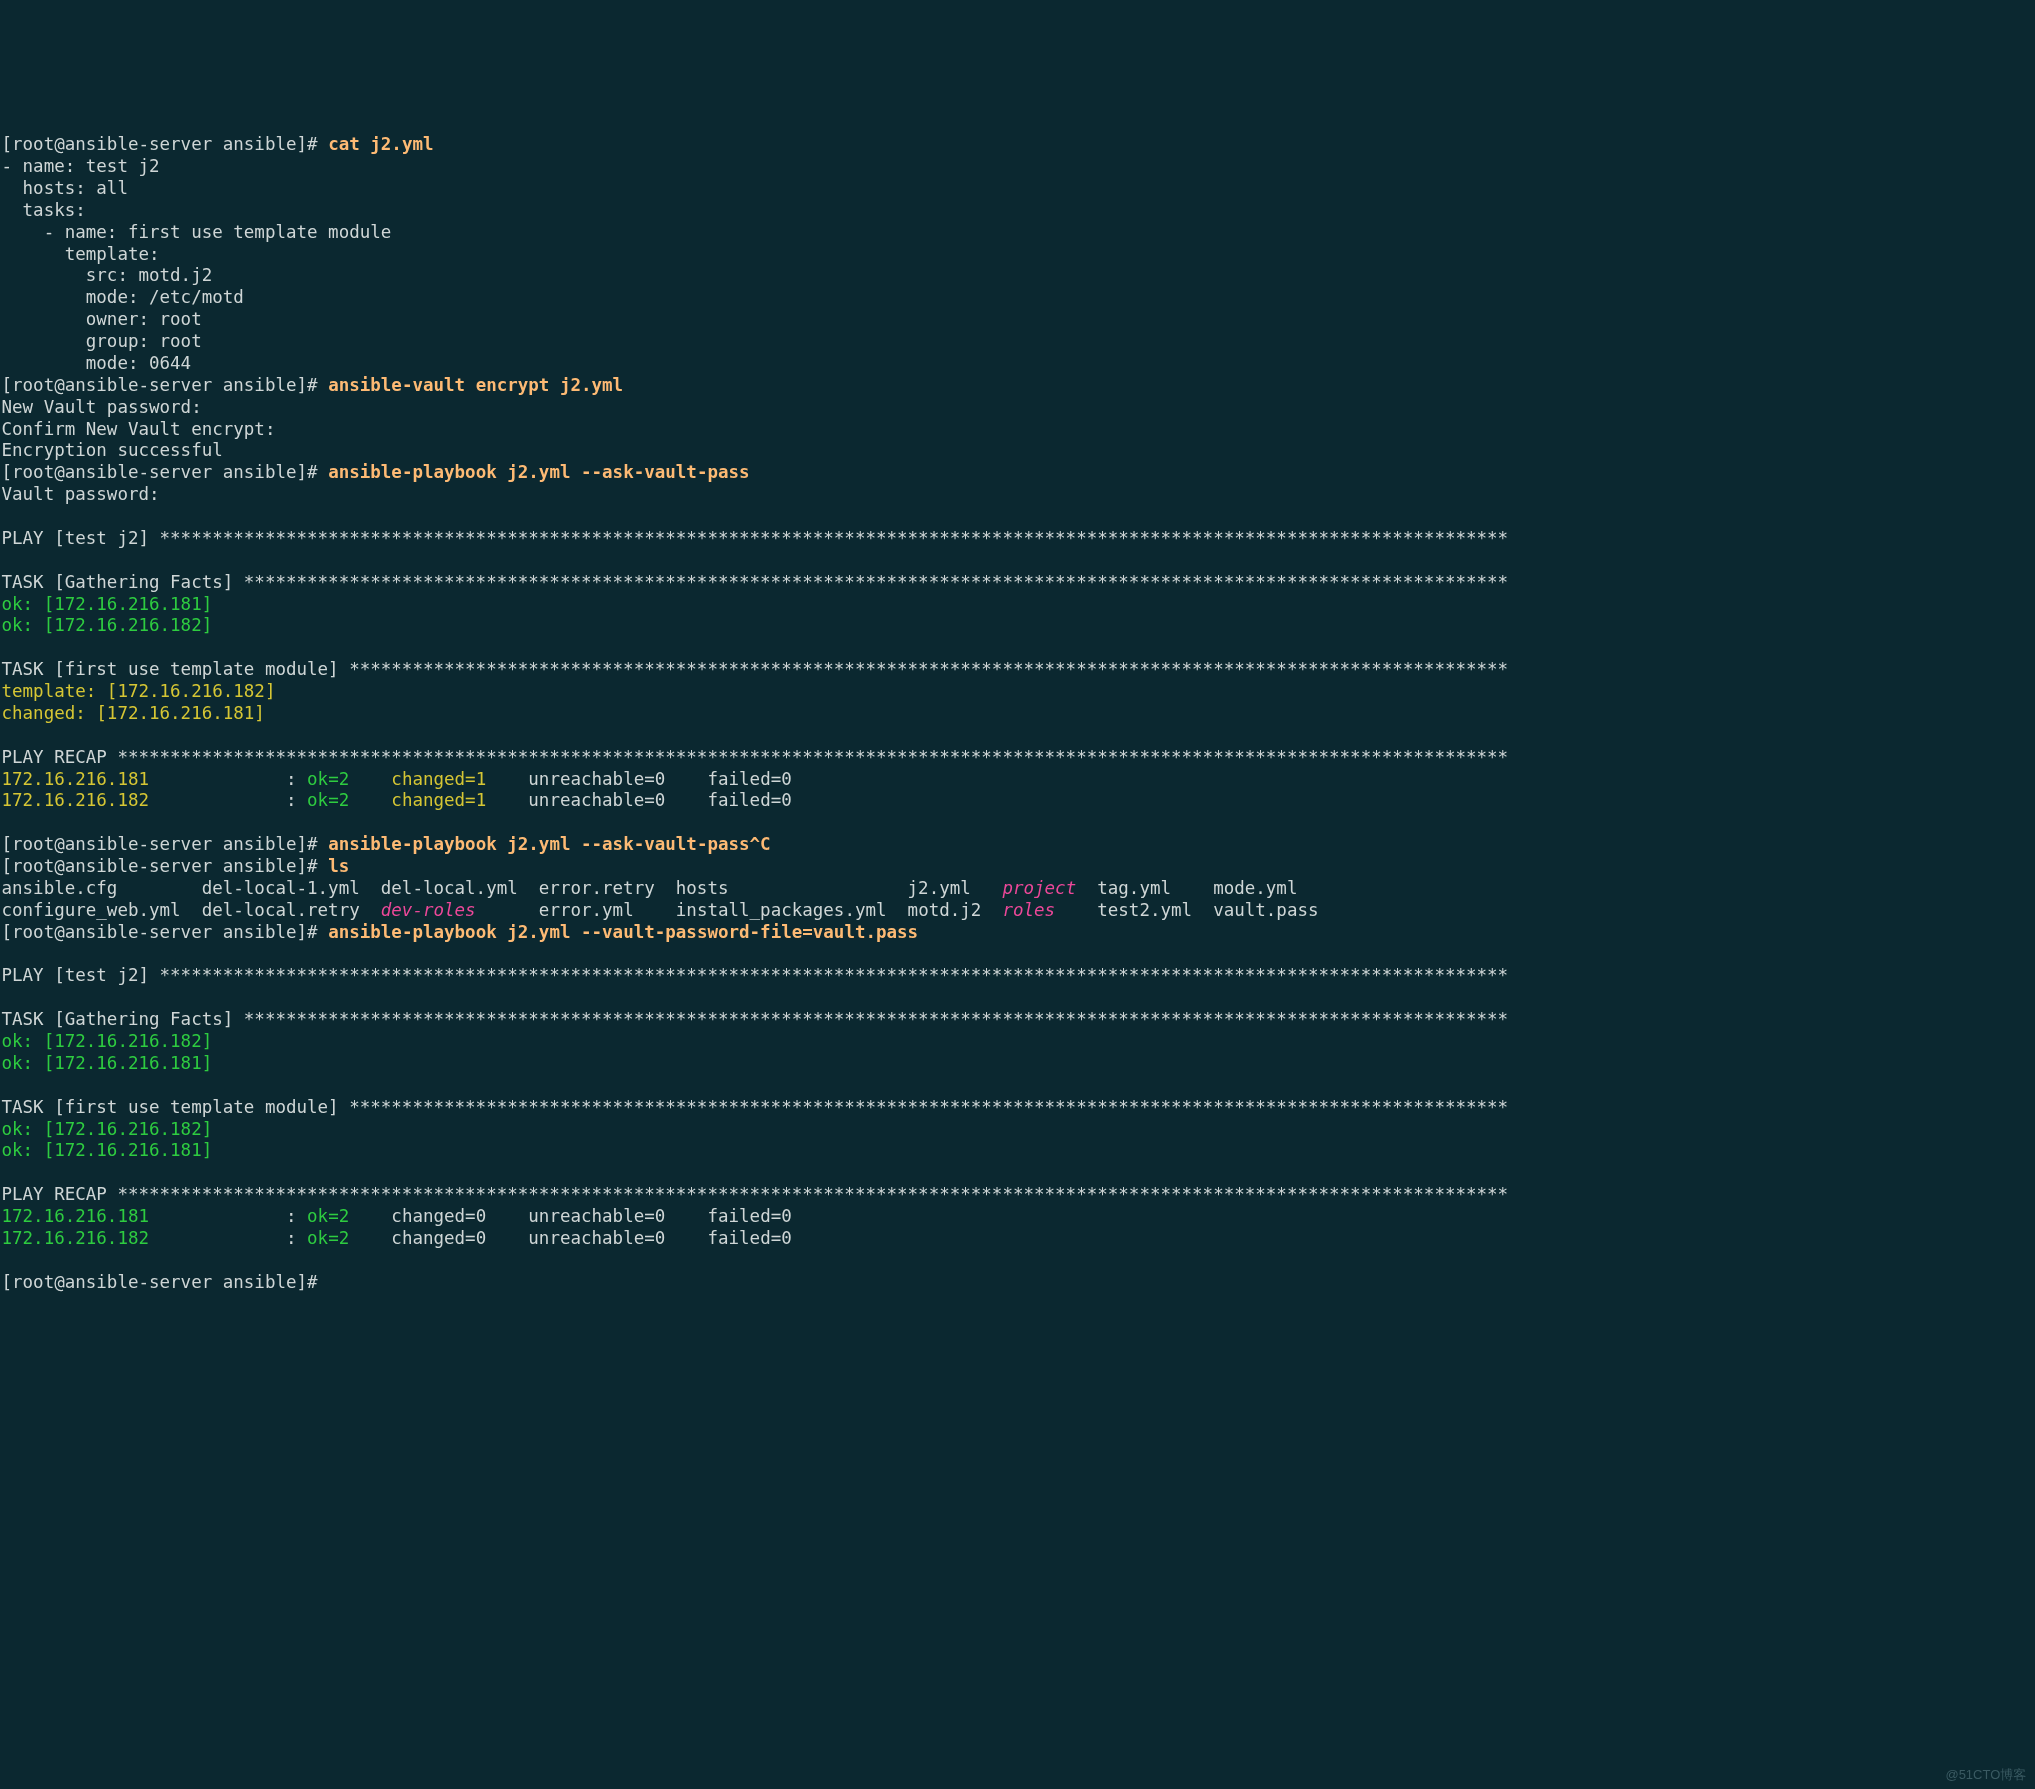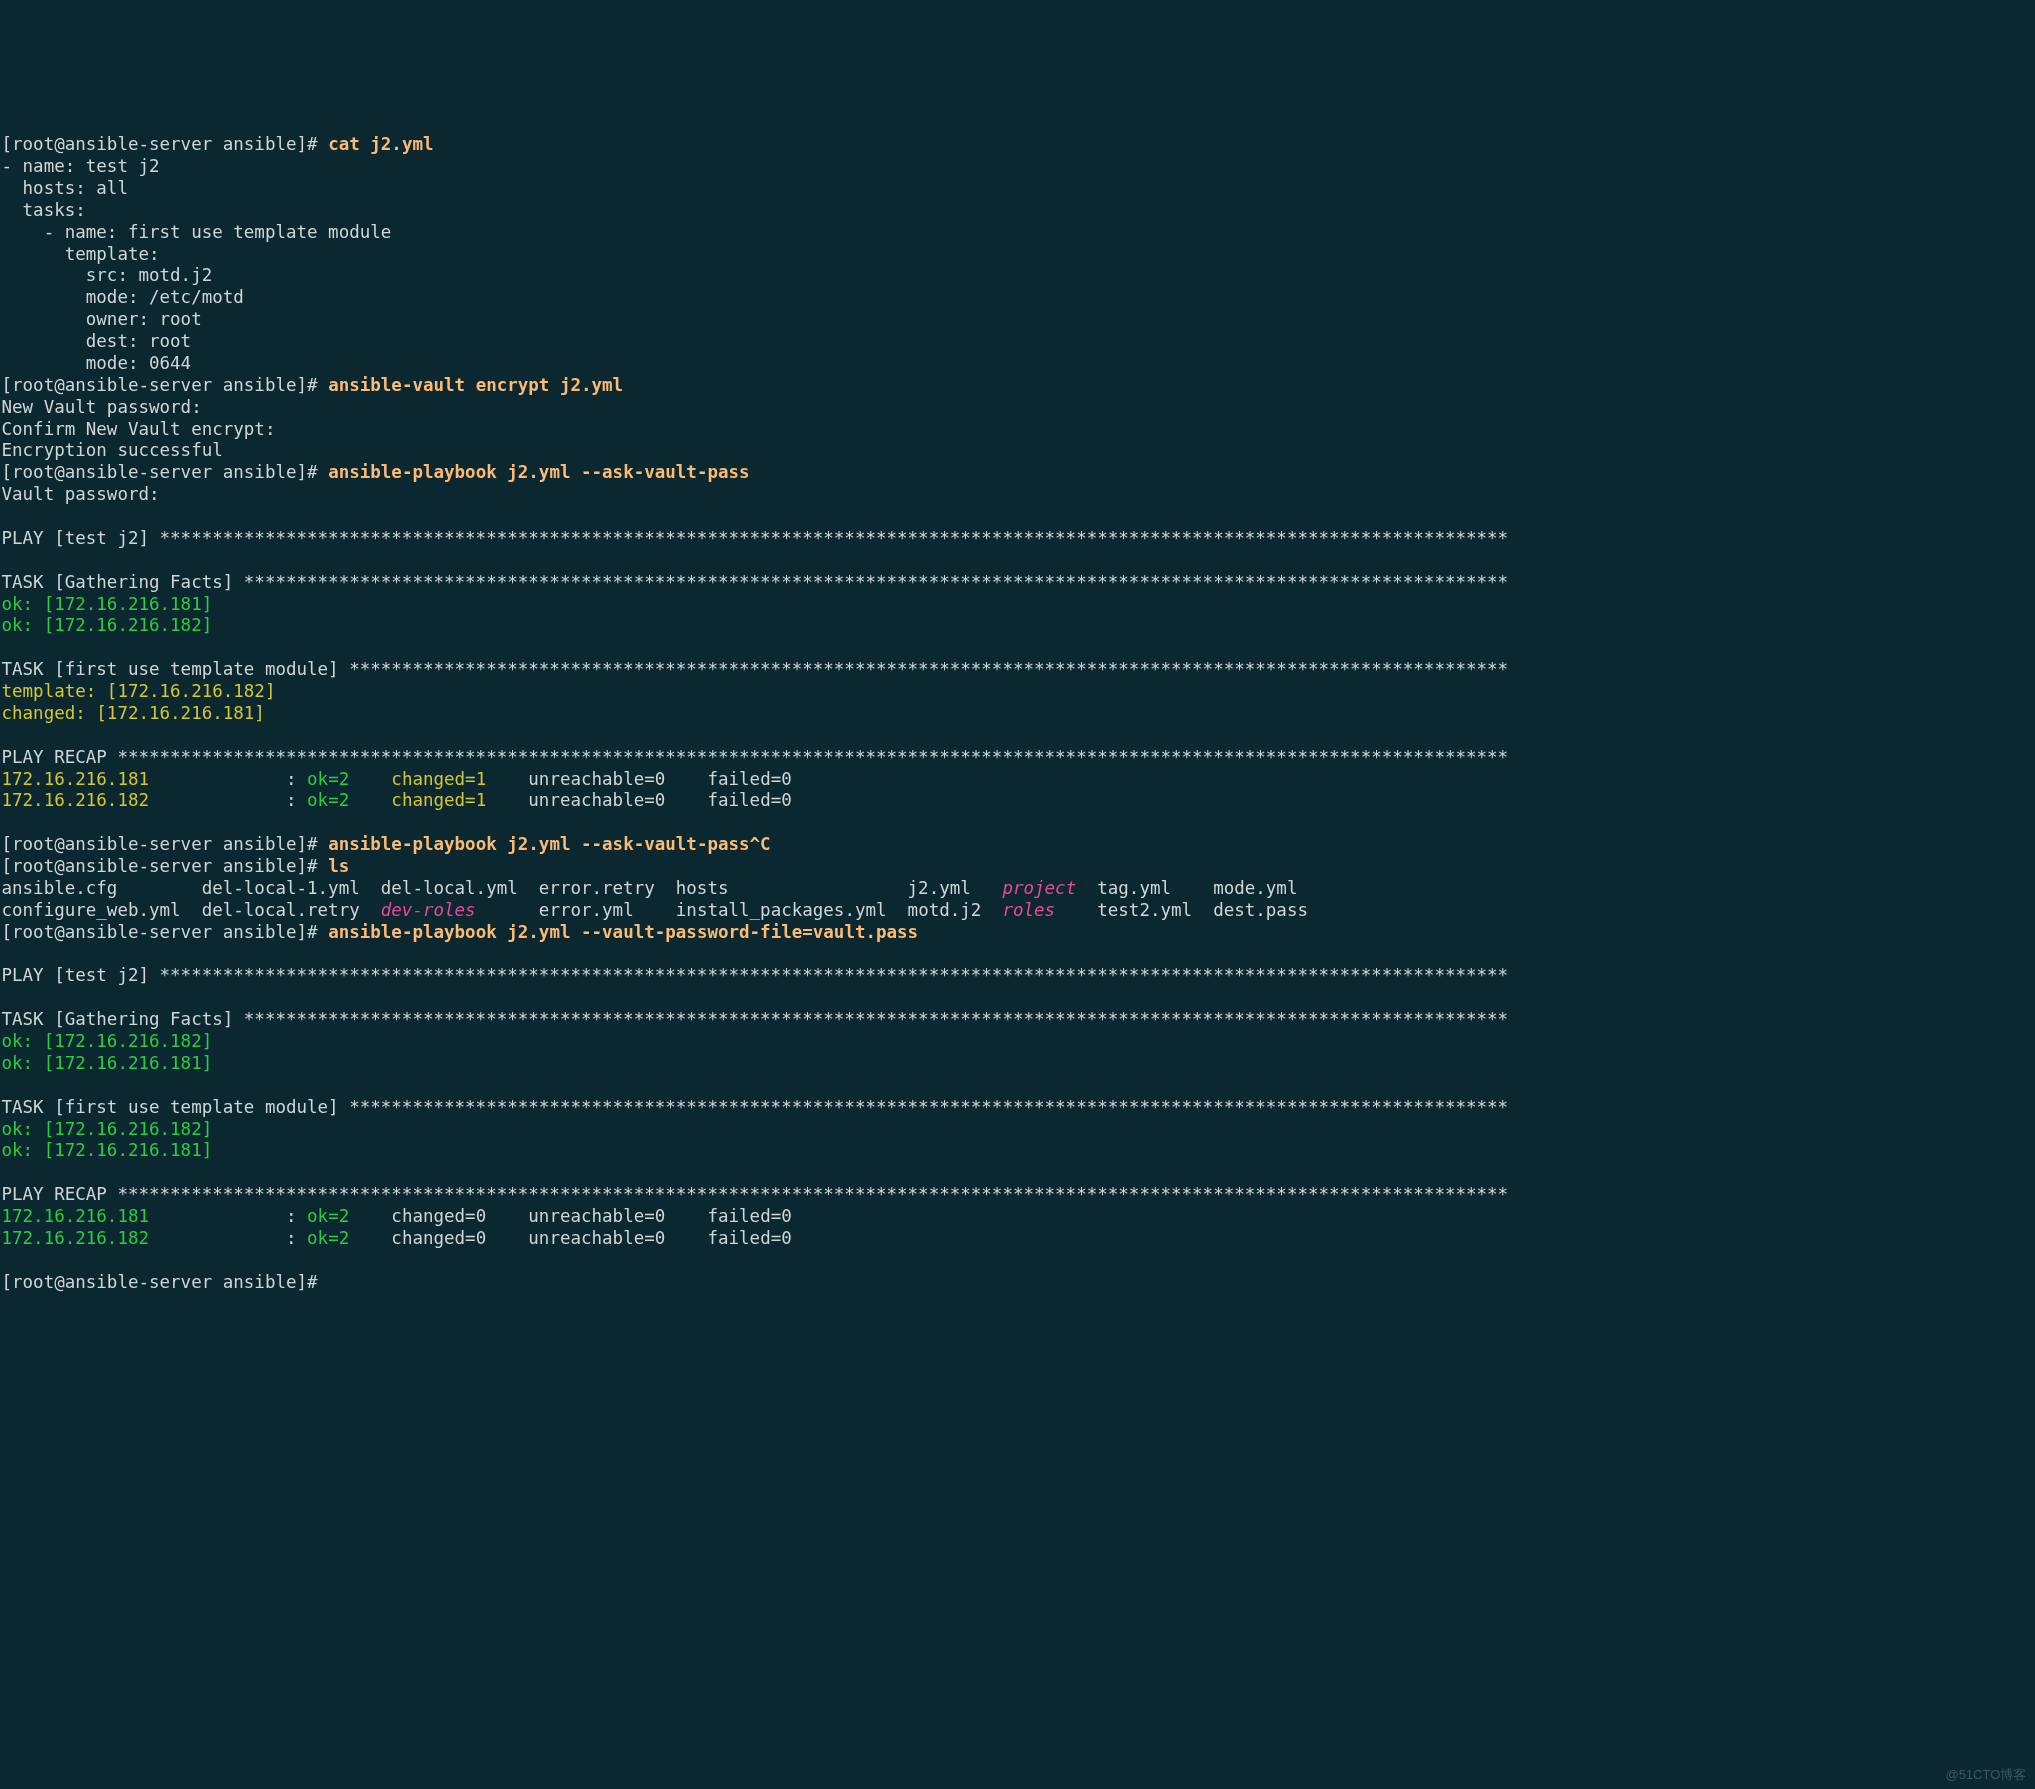--- a/index.html
+++ b/index.html
@@ -39,21 +39,21 @@
 <div class="term">
 <span>[root@ansible-server ansible]# </span><span class="white">cat j2.yml</span>
 <span>- name: test j2</span>
 <span>  hosts: all</span>
 <span>  tasks:</span>
 <span>    - name: first use template module</span>
 <span>      template:</span>
 <span>        src: motd.j2</span>
 <span>        mode: /etc/motd</span>
 <span>        owner: root</span>
-<span>        dest: root</span>
+<span>        group: root</span>
 <span>        mode: 0644</span>
 <span>[root@ansible-server ansible]# </span><span class="white">ansible-vault encrypt j2.yml</span>
 <span>New Vault password: </span>
 <span>Confirm New Vault encrypt: </span>
 <span>Encryption successful</span>
 <span>[root@ansible-server ansible]# </span><span class="white">ansible-playbook j2.yml --ask-vault-pass</span>
 <span>Vault password: </span>
 <span></span>
 <span>PLAY [test j2] ********************************************************************************************************************************</span>
 <span></span>
@@ -65,21 +65,21 @@
 <span class="yellow">template: [172.16.216.182]</span>
 <span class="yellow">changed: [172.16.216.181]</span>
 <span></span>
 <span>PLAY RECAP ************************************************************************************************************************************</span>
 <span class="yellow">172.16.216.181</span><span>             </span><span>: </span><span class="green">ok=2   </span><span class="yellow"> changed=1   </span><span> unreachable=0   </span><span> failed=0   </span>
 <span class="yellow">172.16.216.182</span><span>             </span><span>: </span><span class="green">ok=2   </span><span class="yellow"> changed=1   </span><span> unreachable=0   </span><span> failed=0   </span>
 <span></span>
 <span>[root@ansible-server ansible]# </span><span class="white">ansible-playbook j2.yml --ask-vault-pass^C</span>
 <span>[root@ansible-server ansible]# </span><span class="white">ls</span>
 <span>ansible.cfg        del-local-1.yml  del-local.yml  error.retry  hosts                 j2.yml   </span><span class="bluepurple">project</span><span>  tag.yml    mode.yml</span>
-<span>configure_web.yml  del-local.retry  </span><span class="bluepurple">dev-roles</span><span>      error.yml    install_packages.yml  motd.j2  </span><span class="bluepurple">roles</span><span>    test2.yml  dest.pass</span>
+<span>configure_web.yml  del-local.retry  </span><span class="bluepurple">dev-roles</span><span>      error.yml    install_packages.yml  motd.j2  </span><span class="bluepurple">roles</span><span>    test2.yml  vault.pass</span>
 <span>[root@ansible-server ansible]# </span><span class="white">ansible-playbook j2.yml --vault-password-file=vault.pass</span>
 <span></span>
 <span>PLAY [test j2] ********************************************************************************************************************************</span>
 <span></span>
 <span>TASK [Gathering Facts] ************************************************************************************************************************</span>
 <span class="green">ok: [172.16.216.182]</span>
 <span class="green">ok: [172.16.216.181]</span>
 <span></span>
 <span>TASK [first use template module] **************************************************************************************************************</span>
 <span class="green">ok: [172.16.216.182]</span>

